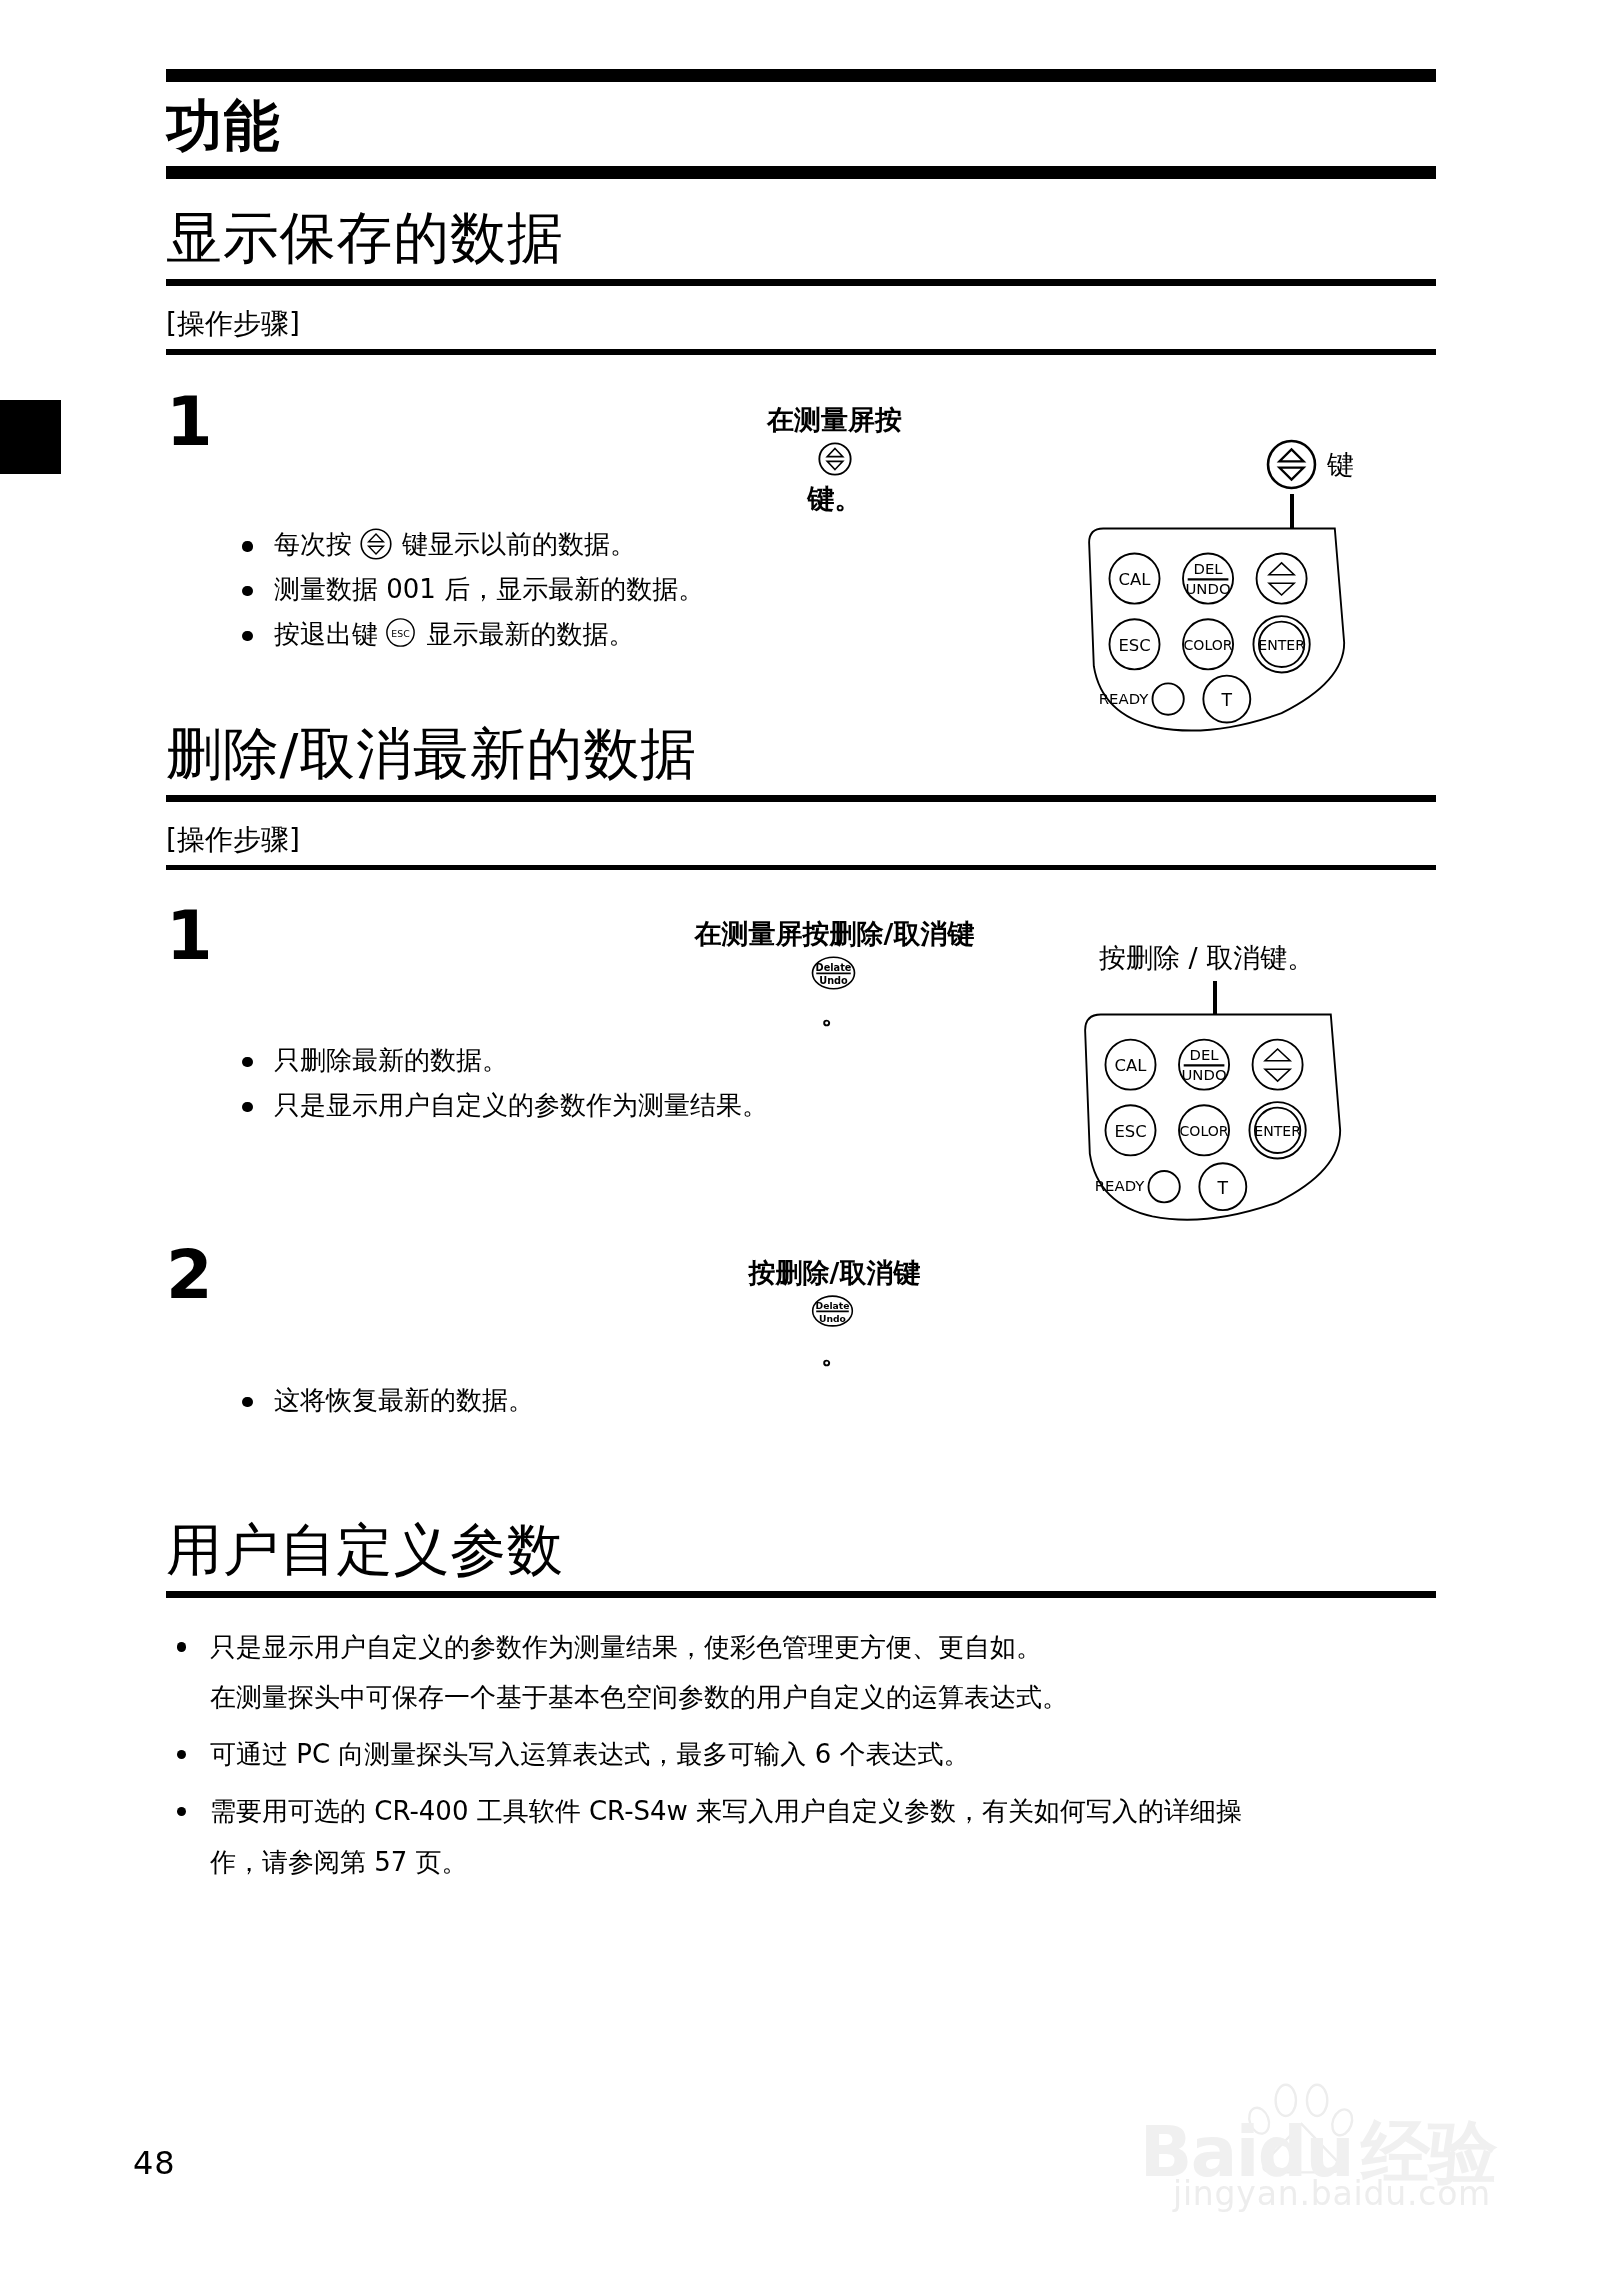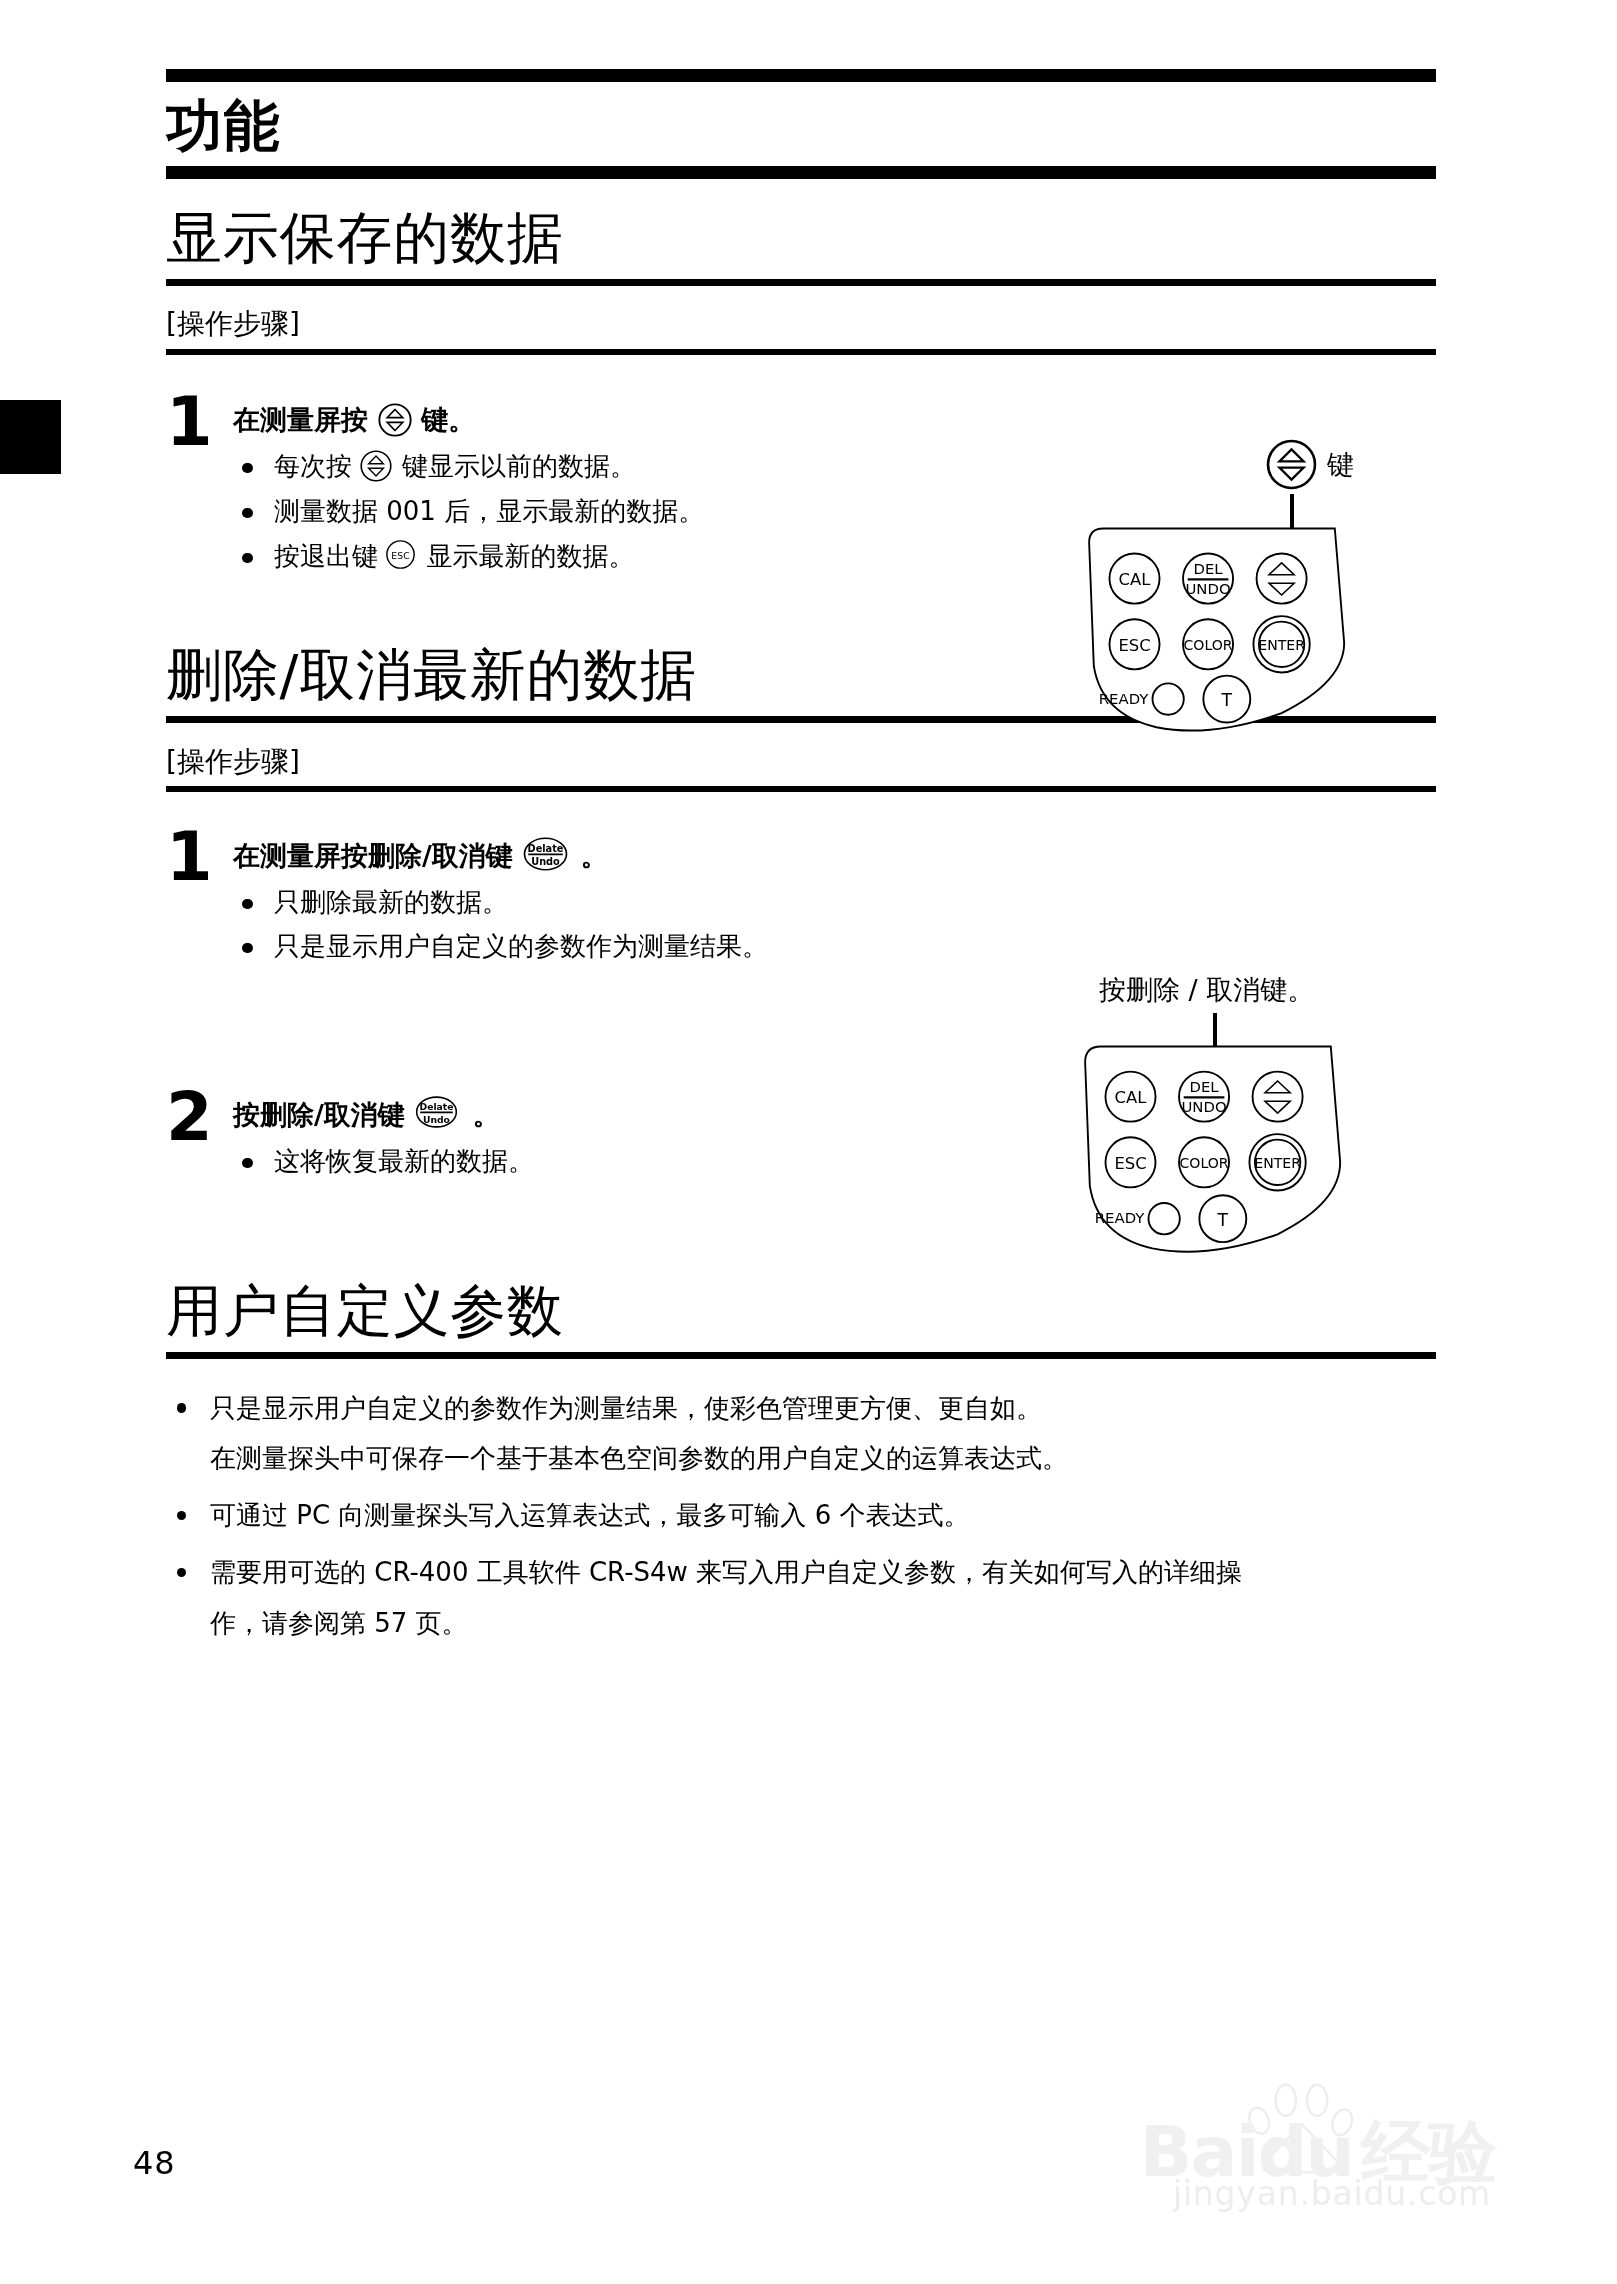--- a/index.html
+++ b/index.html
@@ -85,20 +85,21 @@
   }
   .step-body { flex: 1 1 auto; padding-top: 7.8px; }
   .step-heading {
     font-size: 27px;
     font-weight: 700;
     line-height: 1.45;
     display: flex;
     align-items: center;
     flex-wrap: wrap;
     gap: 1.6px;
+    flex-direction: column;
   }
 
   ul.bullets {
     list-style: none;
     margin: 4.7px 0 0 0;
     padding: 0;
   }
   ul.bullets li {
     position: relative;
     font-size: 26px;
@@ -393,21 +394,21 @@
         <text x="250" y="159" font-size="18" font-family="DejaVu Sans, sans-serif" text-anchor="middle" fill="#000">ENTER</text>
 
         <text x="48" y="228" font-size="19" font-family="DejaVu Sans, sans-serif" text-anchor="middle" fill="#000">READY</text>
         <circle cx="105" cy="222" r="20" fill="#fff" stroke="#000" stroke-width="2.4"></circle>
         <circle cx="180" cy="222" r="30" fill="#fff" stroke="#000" stroke-width="2.4"></circle>
         <text x="180" y="231" font-size="22" font-family="DejaVu Sans, sans-serif" text-anchor="middle" fill="#000">T</text>
       </svg>
     </div>
   </div>
 
-  <div class="keypad-block" style="left:1066px; top:958px; width:392px;">
+  <div class="keypad-block" style="left:1066px; top:926px; width:392px;">
     <div style="position:relative; width:392px; height:314px;">
       <div class="callout-text" style="position:absolute; left:33px; top:14px;">按删除 / 取消键。</div>
 
       <div style="position:absolute; left:147px; top:55px; width:3.9px; height:49px; background:#000;"></div>
 
       <svg style="position:absolute; left:15.7px; top:85px;" width="266" height="216" viewBox="0 0 340 275">
         <path d="M 4 24 Q 4 4 24 4 L 318 4 L 330 152 Q 330 204 250 244 Q 160 276 90 262 Q 20 246 10 182 Z" fill="#fff" stroke="#000" stroke-width="2.4"></path>
 
         <circle cx="62" cy="68" r="32" fill="#fff" stroke="#000" stroke-width="2.4"></circle>
         <text x="62" y="76" font-size="21" font-family="DejaVu Sans, sans-serif" text-anchor="middle" fill="#000">CAL</text>

